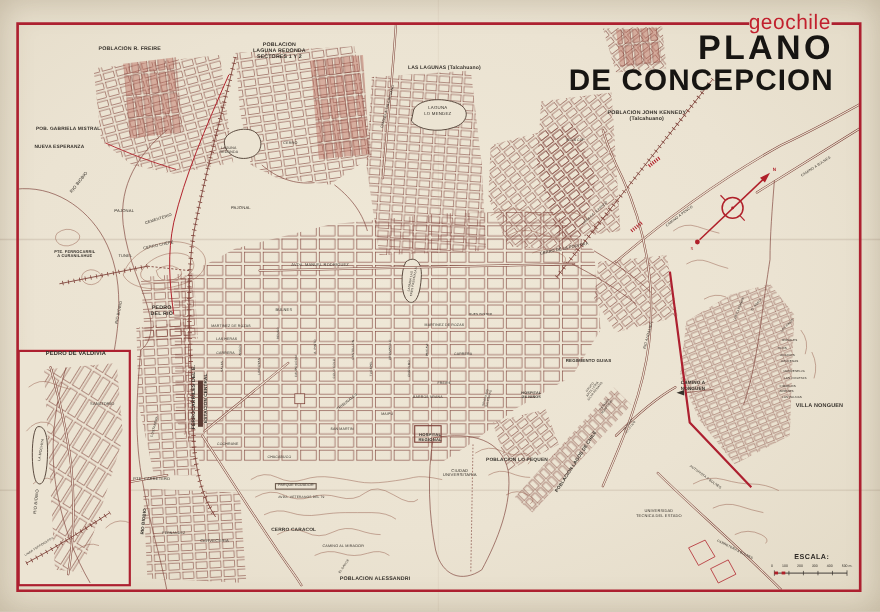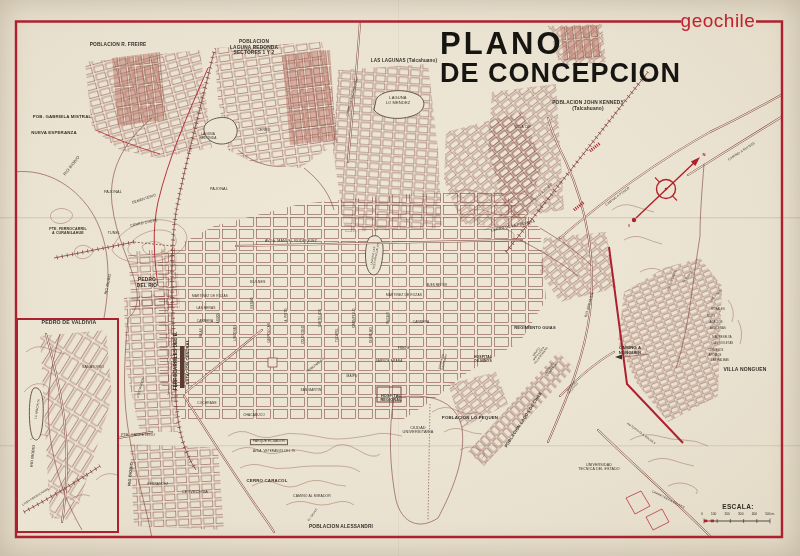--- a/index.html
+++ b/index.html
@@ -11,21 +11,21 @@
   .rd{stroke:#7d4038;stroke-width:2;fill:none;stroke-linecap:round}
   .rc{stroke:#ece4d3;stroke-width:1.1;fill:none;stroke-linecap:round}
   .thin{stroke:#7d4038;stroke-width:.6;fill:none}
   .cont{stroke:#96604f;stroke-width:.45;fill:none}
   .red{stroke:#b0202a;fill:none}
   .rail{stroke:#7d4038;stroke-width:.8;fill:none}
   .ties{stroke:#7d4038;stroke-width:4;stroke-dasharray:.7 4.5;fill:none}
   .water{fill:#ece4d3;stroke:#5a4a3f;stroke-width:.9}
   .brand{position:absolute;left:678px;top:10px;width:80px;text-align:center;
          font-size:19px;letter-spacing:.5px;color:#c2202e;font-weight:400;}
-  .title{position:absolute;left:440px;top:28px;width:318px;text-align:left;color:#171512;}
+  .title{position:absolute;left:440px;top:28px;width:318px;text-align:right;color:#171512;}
   .title .t1{font-size:31px;font-weight:700;letter-spacing:3px;line-height:1;}
   .title .t2{font-size:27px;font-weight:700;letter-spacing:1px;line-height:1.1;}
   .escala{position:absolute;left:698px;top:503px;width:80px;color:#2c2824;}
   .escala-label{font-size:6.5px;font-weight:700;letter-spacing:.4px;text-align:center;}
   .escala-marks{display:flex;justify-content:space-between;font-size:3.2px;margin-top:2px;
                 width:74px;margin-left:3px;}
   .ml{position:absolute;color:#35302a;white-space:pre;line-height:1.15;text-align:center;
       transform-origin:center;letter-spacing:.15px;}
   .ml.b{font-weight:700;}
   .ml.box{border:.5px solid #6b5a4c;padding:0 2px;background:rgba(236,228,211,.85);}

